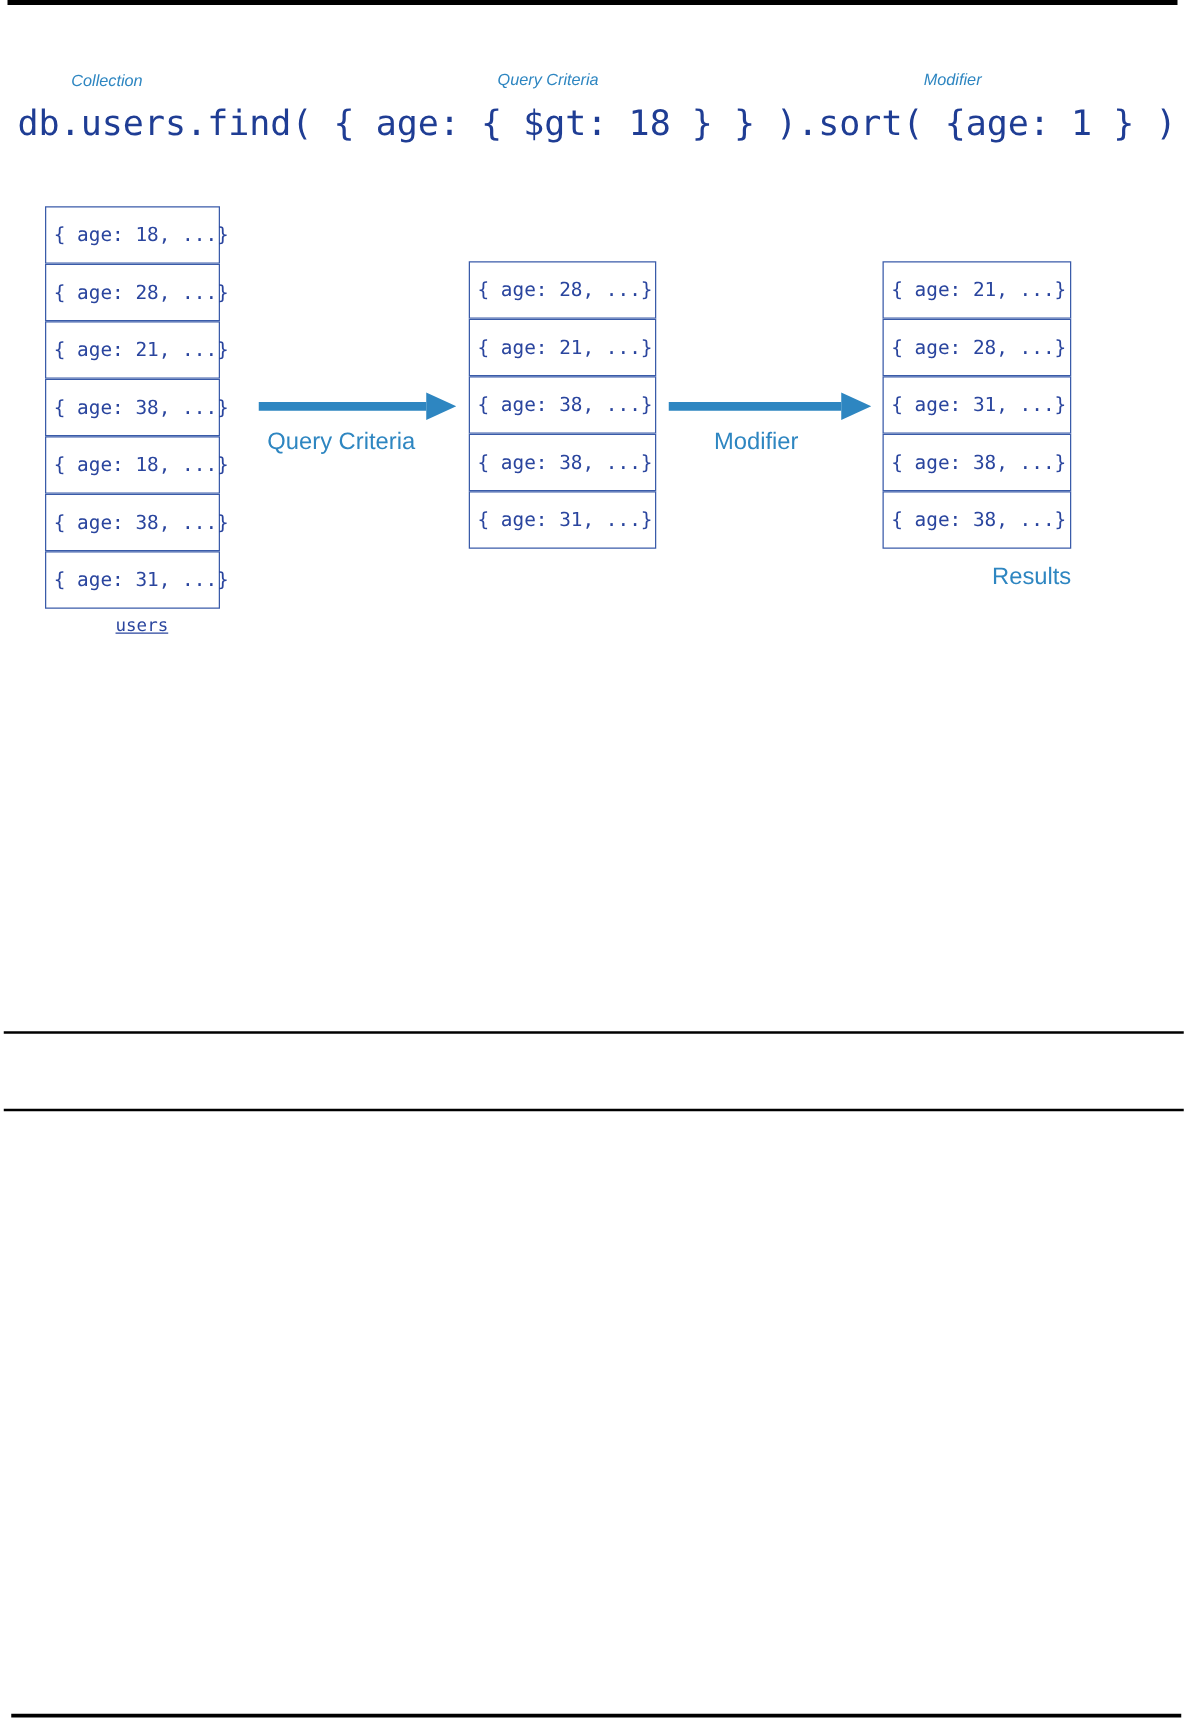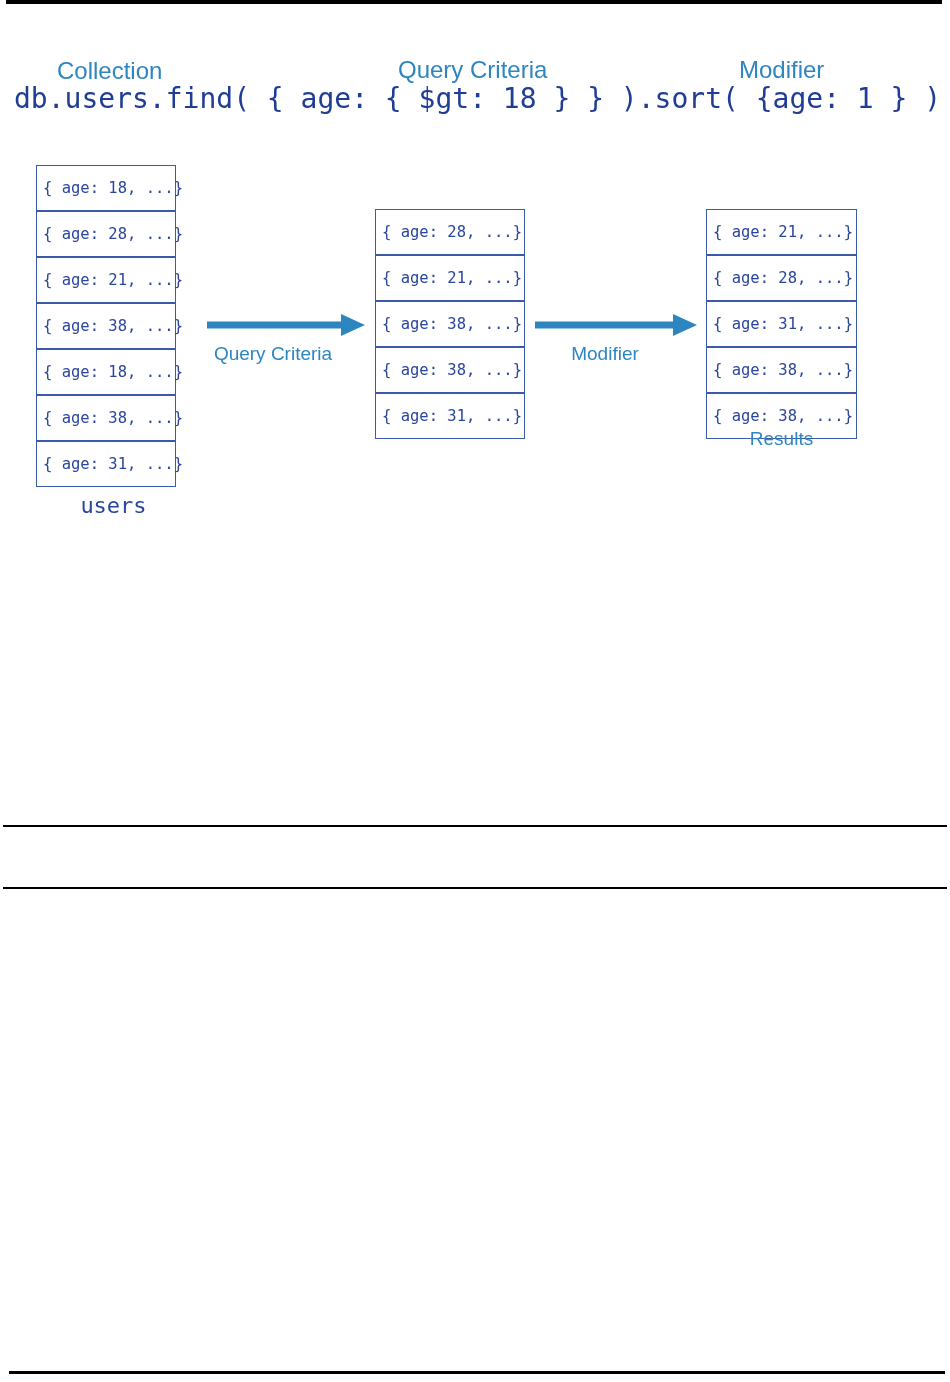--- a/index.html
+++ b/index.html
@@ -13,21 +13,21 @@
   *{margin:0;padding:0;box-sizing:border-box;}
   body{background:#fff;font-family:"Liberation Sans",sans-serif;}
   .canvas{position:relative;width:950px;height:1382px;background:var(--bg);overflow:hidden;}
 
   .rule{position:absolute;background:var(--rule);}
   .rule-top{left:6px;top:0;width:936px;height:4px;}
   .rule-mid1{left:3px;top:825px;width:944px;height:2px;}
   .rule-mid2{left:3px;top:887px;width:944px;height:2px;}
   .rule-bottom{left:9px;top:1371px;width:936px;height:3px;}
 
-  .toplabel{position:absolute;font-size:24px;color:var(--accent);white-space:nowrap;}
+  .toplabel{position:absolute;font-size:13px;color:var(--accent);white-space:nowrap;font-style:italic;}
   .lbl-collection{left:57px;top:57px;}
   .lbl-querycriteria{left:398px;top:56px;}
   .lbl-modifier{left:739px;top:56px;}
 
   .code{
     position:absolute;left:14px;top:82px;
     font-family:"DejaVu Sans Mono",monospace;
     font-size:28px;line-height:34px;
     color:var(--code-blue);white-space:pre;
   }
@@ -40,25 +40,25 @@
     color:var(--box-text);
     padding-left:6px;white-space:pre;background:#fff;
   }
   .col-source{left:36px;top:165px;width:140px;}
   .col-filtered{left:375px;top:209px;width:150px;}
   .col-results{left:706px;top:209px;width:151px;}
 
   .caption-mono{
     position:absolute;left:36px;top:493px;width:155px;
     text-align:center;font-family:"DejaVu Sans Mono",monospace;
-    font-size:22px;color:var(--box-text);
+    font-size:14px;color:var(--box-text);text-decoration:underline;
   }
   .caption-results{
-    position:absolute;left:706px;top:428px;width:151px;
-    text-align:center;font-size:19px;color:var(--accent);
+    position:absolute;left:706px;top:451px;width:151px;
+    text-align:right;font-size:19px;color:var(--accent);
   }
 
   .arrow{position:absolute;top:308px;}
   .arrow-1{left:205px;}
   .arrow-2{left:533px;}
   .arrow svg{display:block;}
   .arrow .shaft{stroke:var(--accent);stroke-width:7;}
   .arrow .head{fill:var(--accent);}
 
   .arrowlabel{position:absolute;top:343px;text-align:center;font-size:19px;color:var(--accent);white-space:nowrap;}

